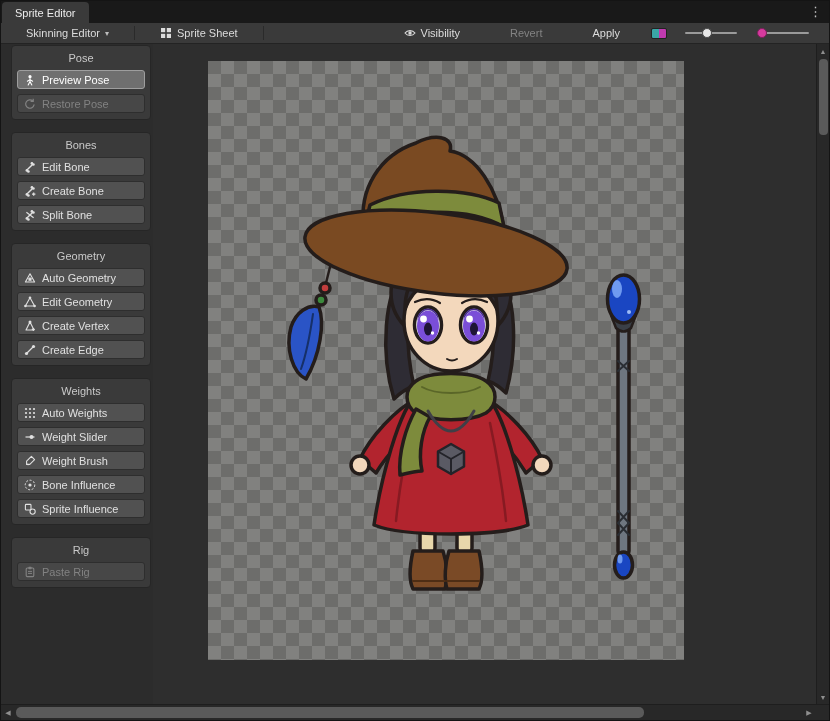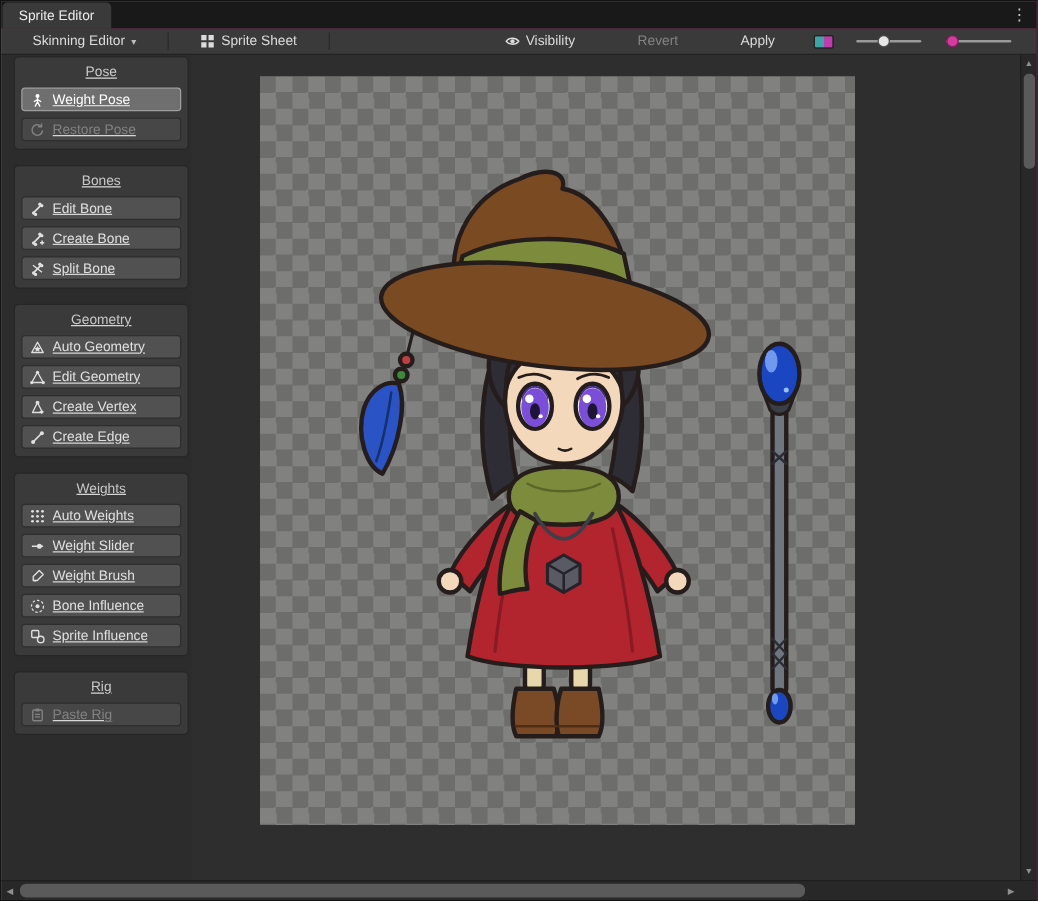--- a/index.html
+++ b/index.html
@@ -21,21 +21,21 @@
   .tbic { display:flex; }
   .tbic svg { width:12px; height:12px; }
   .swatch { width:16px; height:11px; border:1px solid #222; border-radius:2px; margin:0 8px 0 6px;
             background:linear-gradient(90deg,#3aa6a6 0 50%,#c13ab0 50% 100%); cursor:pointer; }
   .slider { position:relative; width:52px; height:2px; background:#9a9a9a; border-radius:1px; margin:0 10px; cursor:pointer; }
   .knob { position:absolute; top:-4px; width:10px; height:10px; border-radius:50%; background:#e6e6e6; border:1px solid #4a4a4a; }
   .knob.pink { background:#d63a9e; border-color:#7c1f5c; }
 
   
   .main { position:absolute; top:43px; left:0; right:0; bottom:16px; background:#2c2c2c; }
-  .sidebar { position:absolute; left:0; top:0; bottom:0; width:152px; padding:1px 0 0 10px; overflow:hidden;text-decoration:underline; }
+  .sidebar { position:absolute; left:0; top:0; bottom:0; width:152px; padding:1px 0 0 10px; overflow:hidden; }
   .group { width:140px; background:#3a3a3a; border:1px solid #262626; border-radius:4px; margin-bottom:12px; padding:3px 0 6px; }
   .gtitle { text-align:center; color:#c9c9c9; padding:3px 0 6px; }
   .pbtn { display:flex; align-items:center; gap:6px; width:128px; height:19px; margin:0 auto 5px; padding:0 6px;
           background:#515151; border:1px solid #2e2e2e; border-radius:3px; color:#e0e0e0; font-size:11px; cursor:pointer; appearance:none; text-align:left; }
   .pbtn:last-child { margin-bottom:0; }
   .pbtn.active { background:#6f6f6f; border-color:#9e9e9e; color:#ffffff; }
   .pbtn.disabled { color:#828282; background:#474747; cursor:default; }
   .ic { display:flex; flex:0 0 12px; }
   .ic svg { width:12px; height:12px; display:block; }
   .pbl { overflow:hidden; white-space:nowrap; }
@@ -123,21 +123,21 @@
 
       <div class="group">
         <div class="gtitle">Pose</div>
         <button class="pbtn active">
           <span class="ic">
               <svg viewBox="0 0 12 12" aria-hidden="true">
                 <circle cx="6" cy="2.7" r="1.6" fill="currentColor"></circle>
                 <path d="M6 4.6v2.8M6 5.6L3.4 7.2M6 5.6l2.6 1.6M6 7.4L4.2 10.9M6 7.4l1.8 3.5" stroke="currentColor" stroke-width="1.1" fill="none" stroke-linecap="round"></path>
               </svg>
             </span>
-          <span class="pbl">Weight Pose</span>
+          <span class="pbl">Preview Pose</span>
         </button>
         <button class="pbtn disabled">
           <span class="ic">
               <svg viewBox="0 0 12 12" aria-hidden="true">
                 <path d="M10 6.8A4.2 4.2 0 1 1 8.8 3" stroke="currentColor" stroke-width="1.2" fill="none" stroke-linecap="round"></path>
                 <path d="M9.2 0.8v2.6H6.6" stroke="currentColor" stroke-width="1.2" fill="none"></path>
               </svg>
             </span>
           <span class="pbl">Restore Pose</span>
         </button>

